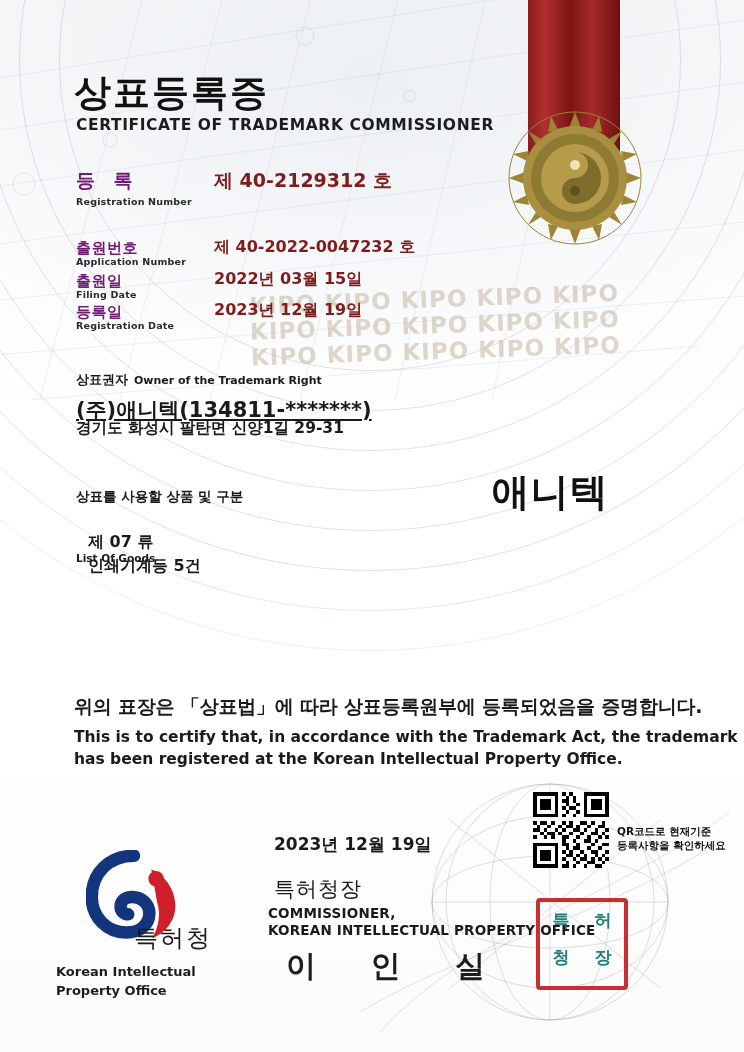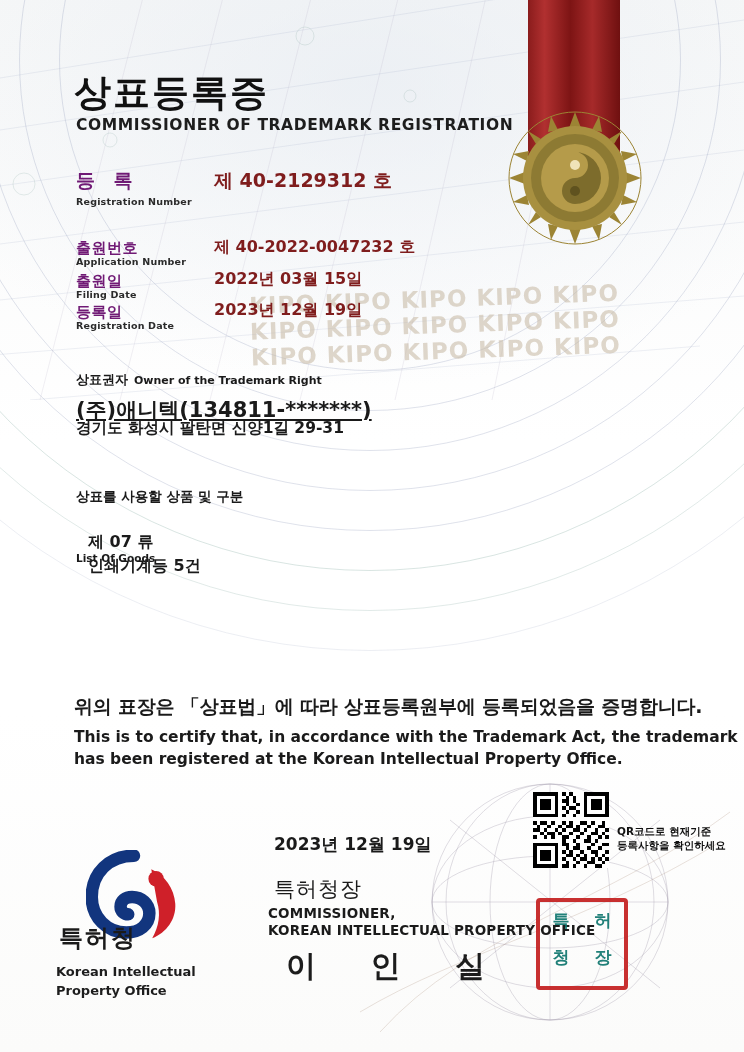--- a/index.html
+++ b/index.html
@@ -243,25 +243,25 @@
   }
 
   
   .emblem {
     position: absolute;
     left: 86px; top: 850px;
     width: 96px; height: 96px;
   }
   .emblem-ko {
     position: absolute;
-    left: 59px; top: 922px;
+    left: 92px; top: 922px;
     width: 120px;
-    text-align: left;
+    text-align: right;
     font-size: 24px;
-    font-weight: 700;
+    font-weight: 400;
     letter-spacing: 2px;
   }
   .emblem-en {
     position: absolute;
     left: 56px; top: 962px;
     width: 162px;
     font-size: 13px;
     font-weight: 600;
     line-height: 19px;
     color: #1d1d1d;
@@ -399,21 +399,21 @@
       <g fill="none" stroke="rgba(170,140,120,0.30)" stroke-width="1">
         <path d="M20 250 C 110 150, 250 120, 370 30"></path>
         <path d="M0 230 C 100 170, 230 140, 360 60"></path>
       </g>
     </svg>
   </div>
 
   <div class="content">
 
     <div class="title-ko">상표등록증</div>
-    <div class="title-en">COMMISSIONER OF TRADEMARK REGISTRATION</div>
+    <div class="title-en">CERTIFICATE OF TRADEMARK COMMISSIONER</div>
 
     <div class="field-label-ko reg-no-label">등 록</div>
     <div class="field-label-en reg-no-label-en">Registration Number</div>
     <div class="field-value reg-no-value">제 40-2129312 호</div>
 
     <div class="field-label-ko app-no-label">출원번호</div>
     <div class="field-label-en app-no-label-en">Application Number</div>
     <div class="field-value app-no-value">제 40-2022-0047232 호</div>
 
     <div class="field-label-ko filing-label">출원일</div>
@@ -429,20 +429,21 @@
     </div>
     <div class="owner-name">(주)애니텍(134811-*******)</div>
     <div class="owner-addr">경기도 화성시 팔탄면 신양1길 29-31</div>
 
     <div class="goods-head-ko">상표를 사용할 상품 및 구분</div>
     <div class="goods-head-en">List Of Goods</div>
     <div class="goods-class">제 07 류</div>
     <div class="goods-desc">인쇄기계등 5건</div>
 
     <div class="mark-box">
+      <div class="mark-line">애니텍</div>
     </div>
 
     <div class="certify-ko">위의 표장은 「상표법」에 따라 상표등록원부에 등록되었음을 증명합니다.</div>
     <div class="certify-en1">This is to certify that, in accordance with the Trademark Act, the trademark</div>
     <div class="certify-en2">has been registered at the Korean Intellectual Property Office.</div>
 
     <div class="issue-date">2023년 12월 19일</div>
     <div class="commissioner-ko">특허청장</div>
     <div class="commissioner-en1">COMMISSIONER,</div>
     <div class="commissioner-en2">KOREAN INTELLECTUAL PROPERTY OFFICE</div>

